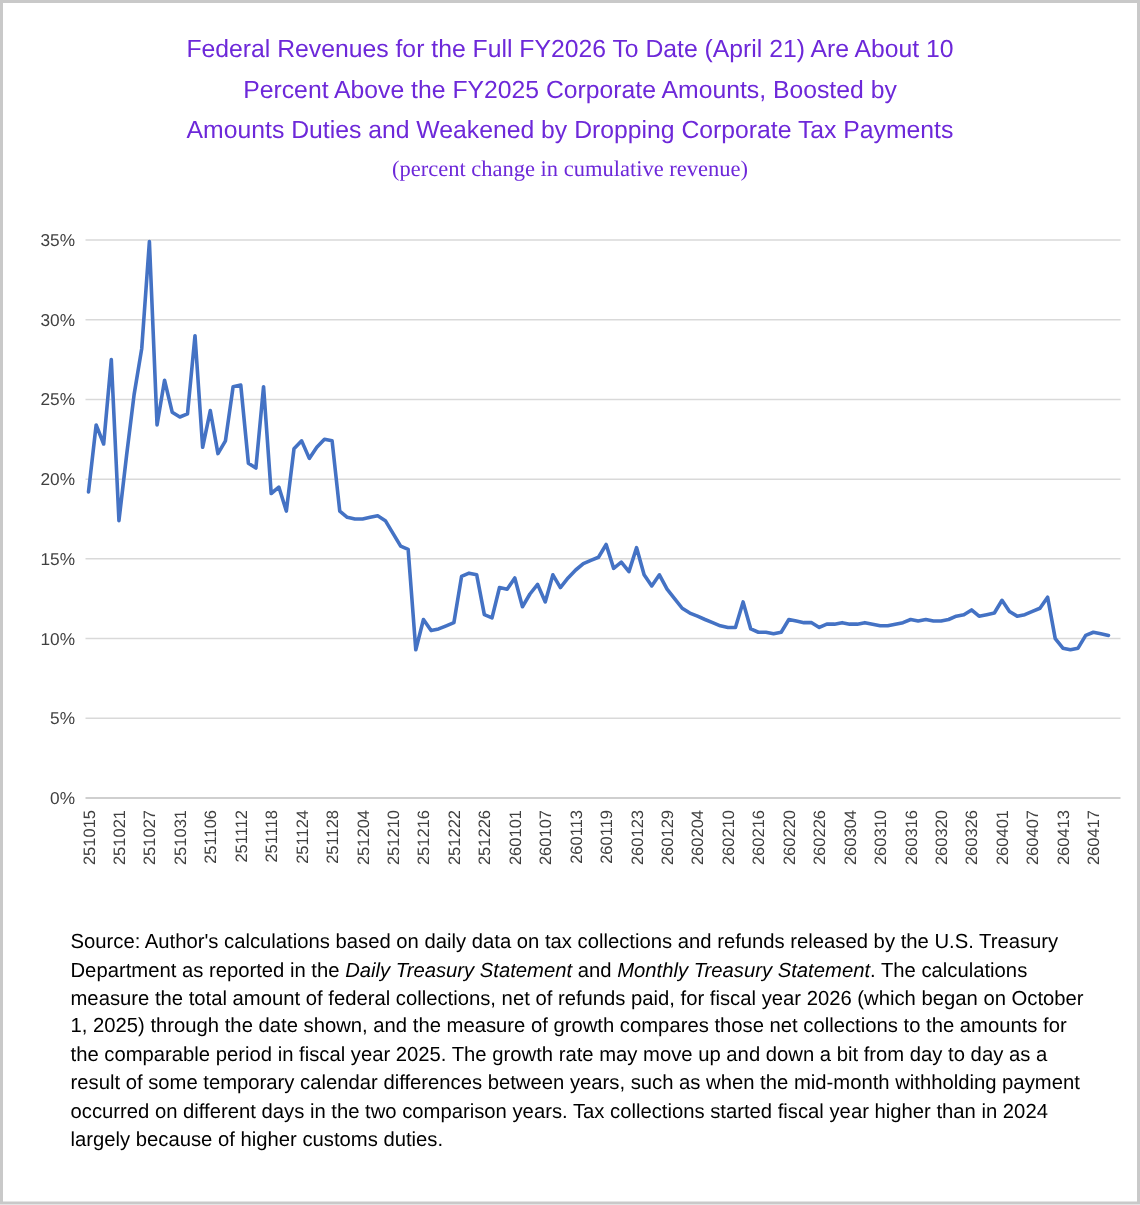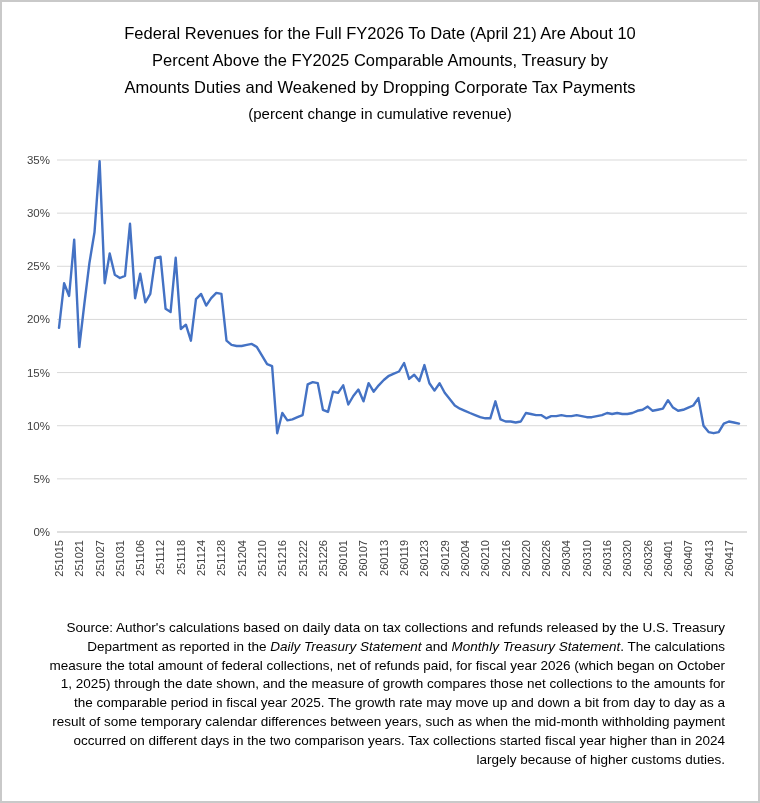--- a/index.html
+++ b/index.html
@@ -7,42 +7,42 @@
     width:760px;height:803px;
     background:#ffffff;
     font-family:"Liberation Sans", sans-serif;
     position:relative;
     box-sizing:border-box;
     border:2px solid #c9c9c9;
     overflow:hidden;
   }
   .title-block{
     position:absolute;top:18px;left:0;width:100%;
-    text-align:center;color:#000000;
+    text-align:center;color:#6d28d9;
   }
   .title-line{
     font-size:16.5px;line-height:27px;white-space:nowrap;
   }
   .subtitle-line{
-    font-size:15px;line-height:25px;white-space:nowrap;
+    font-size:15px;line-height:25px;white-space:nowrap;font-family:Liberation Serif, serif;
   }
   #chart-svg{position:absolute;top:140px;left:0;}
   .source-note{
     position:absolute;top:617px;left:45px;width:678px;
     font-size:13.5px;line-height:18.8px;color:#000;
-    text-align:right;
+    text-align:left;
   }
   .source-note .it{font-style:italic;}
 </style>
 </head>
 <body>
 
 <div class="title-block">
   <div class="title-line">Federal Revenues for the Full FY2026 To Date (April 21) Are About 10</div>
-  <div class="title-line">Percent Above the FY2025 Comparable Amounts, Treasury by</div>
+  <div class="title-line">Percent Above the FY2025 Corporate Amounts, Boosted by</div>
   <div class="title-line">Amounts Duties and Weakened by Dropping Corporate Tax Payments</div>
   <div class="subtitle-line">(percent change in cumulative revenue)</div>
 </div>
 
 <svg id="chart-svg" width="760" height="465" viewBox="0 0 760 465" aria-label="line chart">
     <line x1="55" y1="390" x2="745" y2="390" stroke="#BFBFBF" stroke-width="1"></line>
     <text x="48" y="394" text-anchor="end" font-size="11.5" fill="#404040">0%</text>
     <line x1="55" y1="336.8571428571429" x2="745" y2="336.8571428571429" stroke="#D9D9D9" stroke-width="1"></line>
     <text x="48" y="340.8571428571429" text-anchor="end" font-size="11.5" fill="#404040">5%</text>
     <line x1="55" y1="283.7142857142857" x2="745" y2="283.7142857142857" stroke="#D9D9D9" stroke-width="1"></line>

